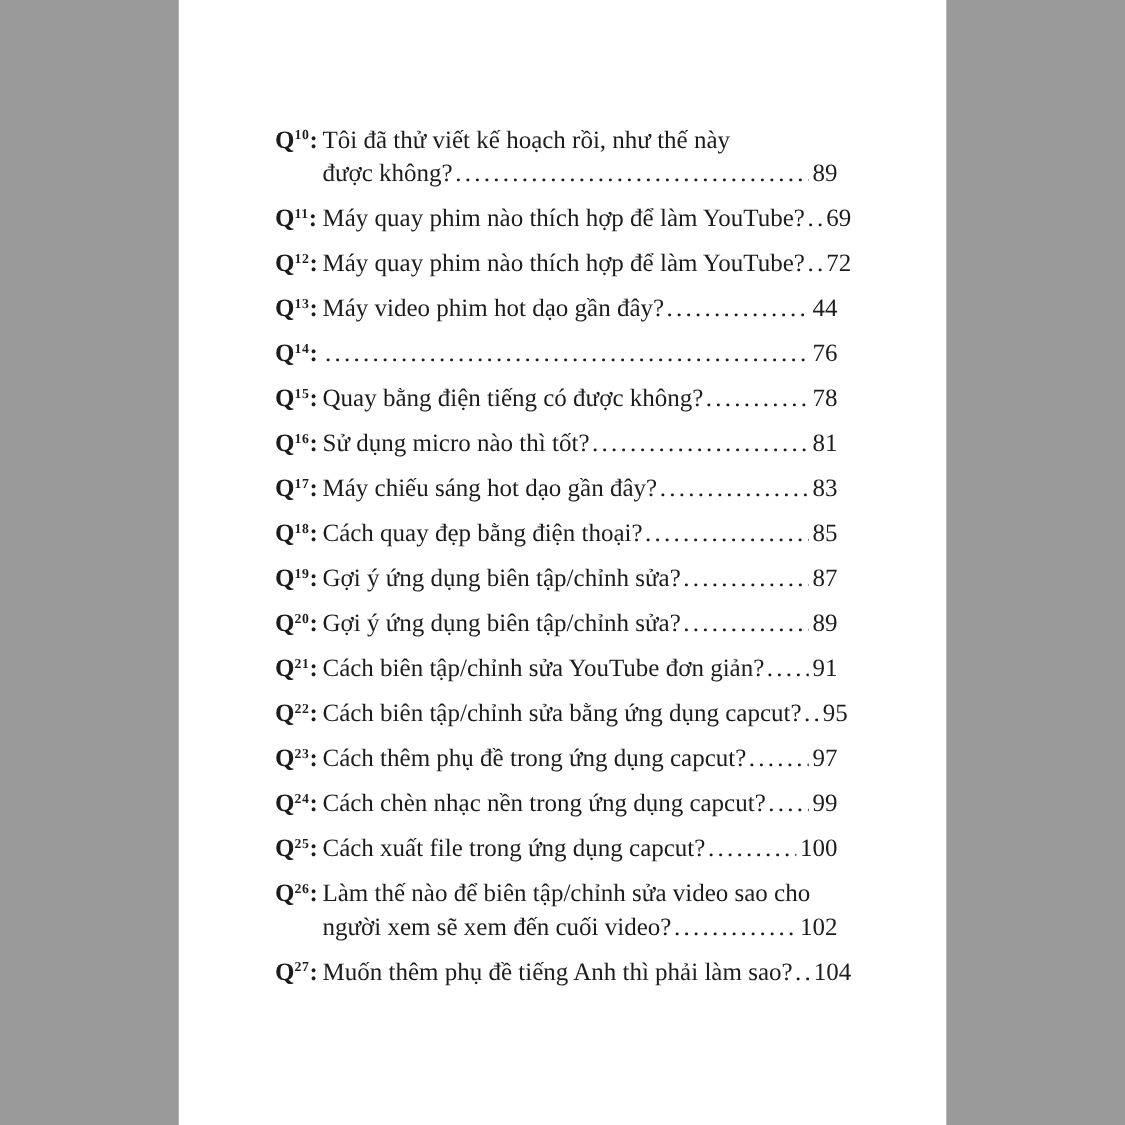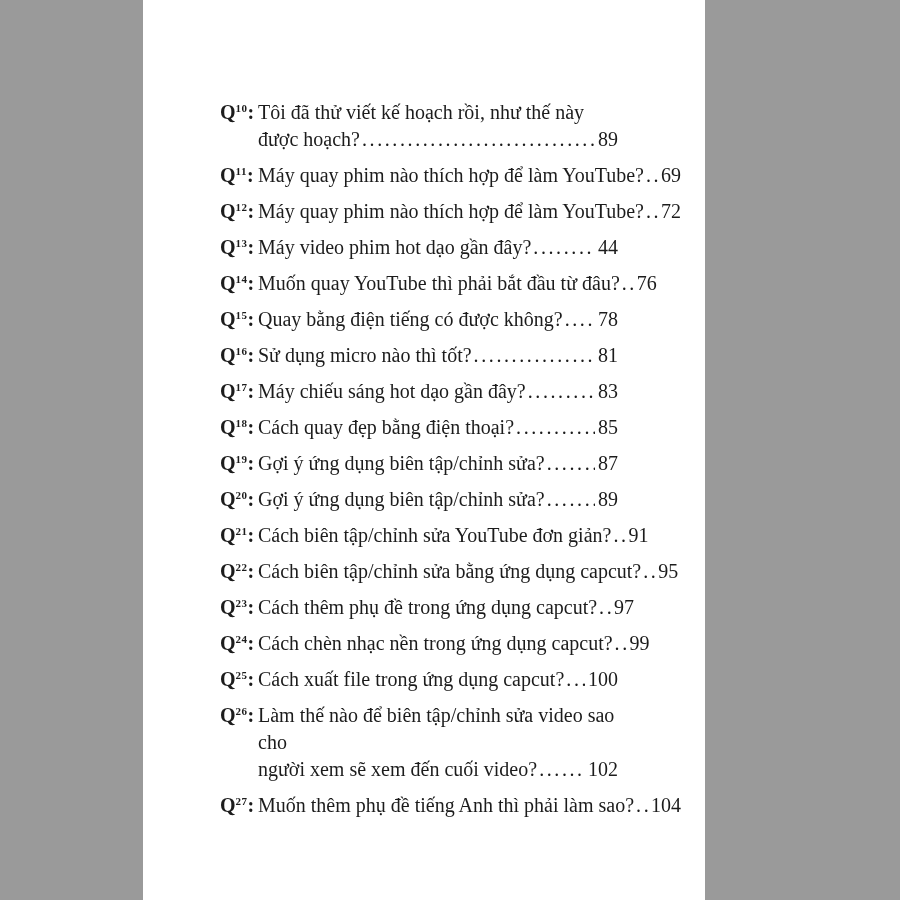--- a/index.html
+++ b/index.html
@@ -15,21 +15,21 @@
   }
   .stage {
     position: relative;
     width: 900px;
     height: 900px;
   }
   .sheet {
     position: absolute;
     left: 143px;
     top: 0;
-    width: 562px;
+    width: 614px;
     height: 900px;
     background: #ffffff;
     box-sizing: border-box;
     padding: 99px 87px 0 77px;
     color: #1c1c1c;
   }
   .toc {
     width: 100%;
   }
   .entry {
@@ -85,21 +85,21 @@
 <body>
 
 <div class="stage">
   <div class="sheet">
     <div class="toc" id="toc">
   <div class="entry">
     <span class="qlabel"><span class="q-prefix">Q</span><sup class="q-sup">10</sup><span class="q-colon">:</span></span>
     <span class="entry-body">
             <span class="line">Tôi đã thử viết kế hoạch rồi, như thế này</span>
   <span class="line lastline">
-    <span class="line-text">được hoạch?</span>
+    <span class="line-text">được không?</span>
     <span class="dots"></span>
     <span class="pagenum">89</span>
   </span>
 </span>
   </div>
 
   <div class="entry">
     <span class="qlabel"><span class="q-prefix">Q</span><sup class="q-sup">11</sup><span class="q-colon">:</span></span>
     <span class="entry-body">
   <span class="line lastline">
@@ -129,21 +129,20 @@
     <span class="dots"></span>
     <span class="pagenum">44</span>
   </span>
 </span>
   </div>
 
   <div class="entry">
     <span class="qlabel"><span class="q-prefix">Q</span><sup class="q-sup">14</sup><span class="q-colon">:</span></span>
     <span class="entry-body">
   <span class="line lastline">
-    <span class="line-text">Muốn quay YouTube thì phải bắt đầu từ đâu?</span>
     <span class="dots"></span>
     <span class="pagenum">76</span>
   </span>
 </span>
   </div>
 
   <div class="entry">
     <span class="qlabel"><span class="q-prefix">Q</span><sup class="q-sup">15</sup><span class="q-colon">:</span></span>
     <span class="entry-body">
   <span class="line lastline">

